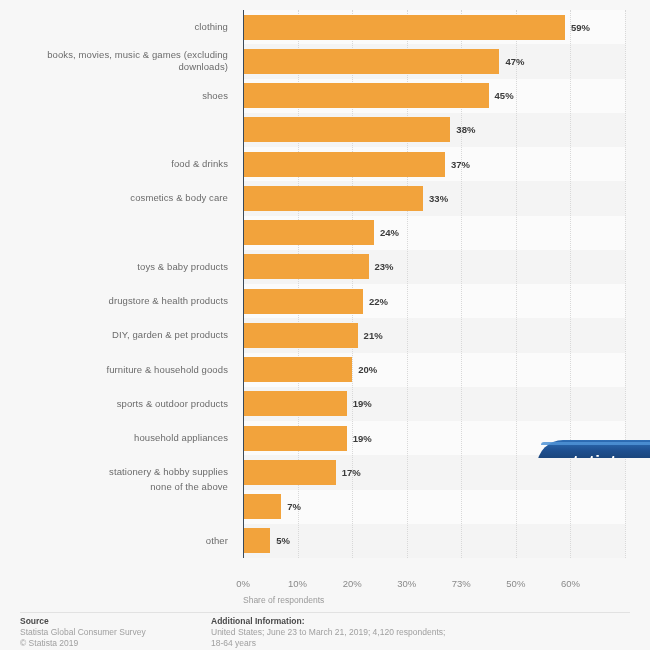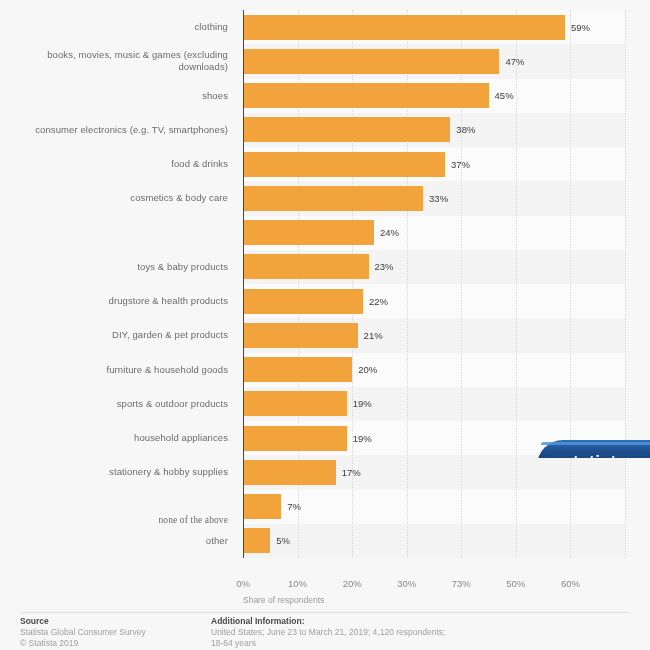--- a/index.html
+++ b/index.html
@@ -96,21 +96,21 @@
 
   .bar {
     position: absolute;
     background: #f2a33c;
     height: 25px;
   }
 
   .bar-value {
     position: absolute;
     font-size: 9.5px;
-    font-weight: normal;
+    font-weight: bold;
     color: #3b3b3b;
     line-height: 25px;
     white-space: nowrap;
   }
 
   
   .xaxis {
     position: absolute;
     left: 243px;
     top: 578px;
@@ -221,31 +221,30 @@
 <body>
 
 <div id="chart-root">
 
   <div class="plot-wrap">
 
     <div class="label-col">
         <div class="cat-label" style="top: 10px; height: 34.25px;">clothing</div>
         <div class="cat-label" style="top: 44.25px; height: 34.25px;">books, movies, music &amp; games (excluding downloads)</div>
         <div class="cat-label" style="top: 78.5px; height: 34.25px;">shoes</div>
-        <div class="cat-label" style="top: 112.75px; height: 34.25px;">consumer electronics (e.g. TV, smartphones)</div>
         <div class="cat-label" style="top: 147px; height: 34.25px;">food &amp; drinks</div>
         <div class="cat-label" style="top: 181.25px; height: 34.25px;">cosmetics &amp; body care</div>
         <div class="cat-label" style="top: 249.75px; height: 34.25px;">toys &amp; baby products</div>
         <div class="cat-label" style="top: 284px; height: 34.25px;">drugstore &amp; health products</div>
         <div class="cat-label" style="top: 318.25px; height: 34.25px;">DIY, garden &amp; pet products</div>
         <div class="cat-label" style="top: 352.5px; height: 34.25px; text-align: center;">furniture &amp; household goods</div>
         <div class="cat-label" style="top: 386.75px; height: 34.25px;">sports &amp; outdoor products</div>
         <div class="cat-label" style="top: 421px; height: 34.25px;">household appliances</div>
         <div class="cat-label" style="top: 455.25px; height: 34.25px;">stationery &amp; hobby supplies</div>
-        <div class="cat-label" style="top: 503px; height: 34.25px; font-family: Liberation Serif, serif;">none of the above</div>
+        <div class="cat-label" style="top: 470px; height: 34.25px;">none of the above</div>
         <div class="cat-label" style="top: 523.75px; height: 34.25px;">other</div>
       </div>
 
     <div class="plot-body">
       <div class="bands-layer">
           <div class="band" style="top: 0px; height: 34.25px;"></div>
           <div class="band alt" style="top: 34.25px; height: 34.25px;"></div>
           <div class="band" style="top: 68.5px; height: 34.25px;"></div>
           <div class="band alt" style="top: 102.75px; height: 34.25px;"></div>
           <div class="band" style="top: 137px; height: 34.25px;"></div>

